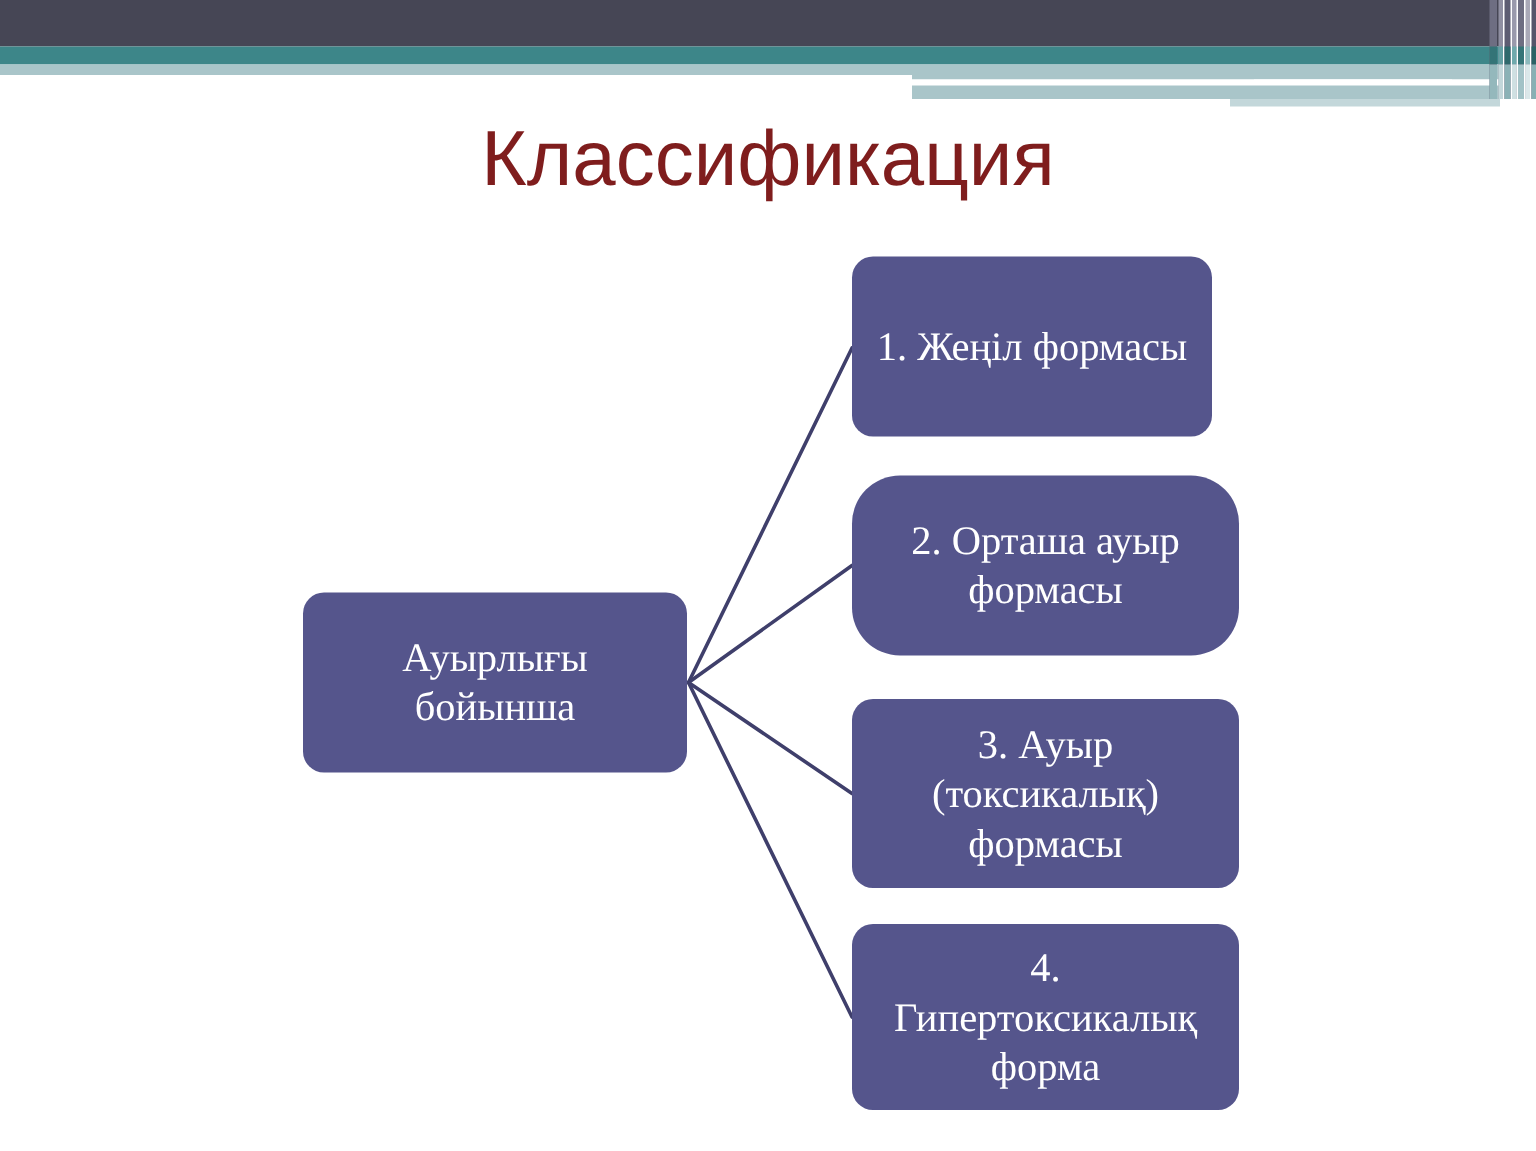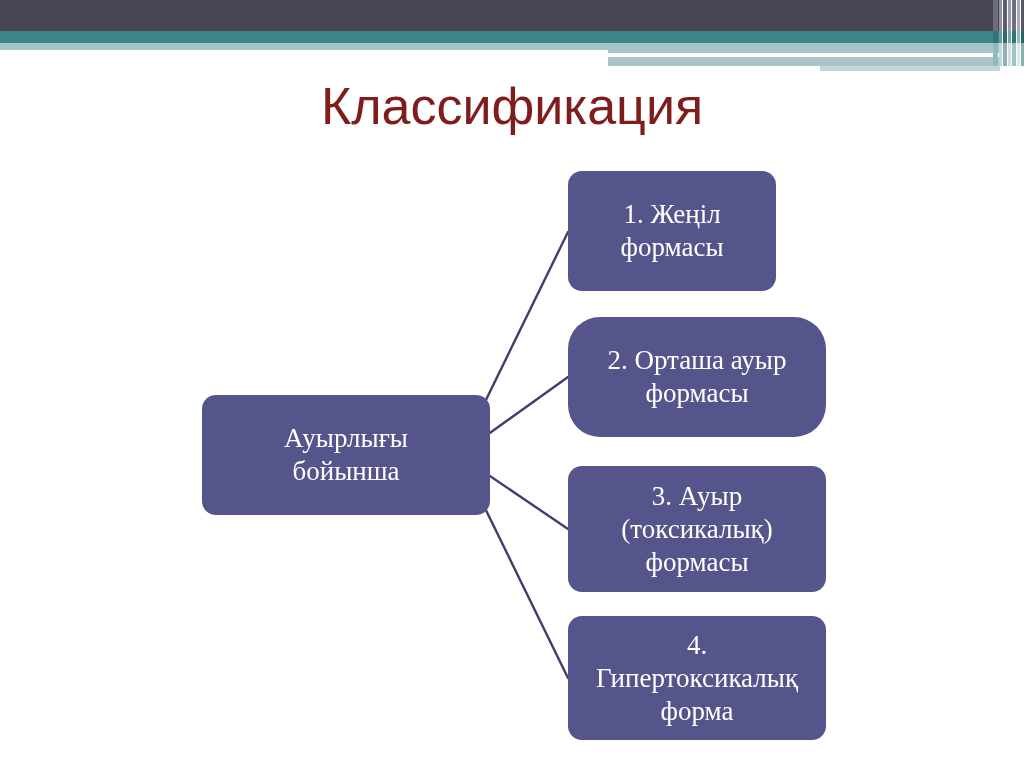--- a/index.html
+++ b/index.html
@@ -147,25 +147,25 @@
     font-size: 27px;
     line-height: 33px;
     display: flex;
     align-items: center;
     justify-content: center;
     text-align: center;
     padding: 6px 12px;
   }
   #node-root {
     left: 202px; top: 395px;
-    width: 288px; height: 120px;
+    width: 256px; height: 120px;
   }
   #node-1 {
     left: 568px; top: 171px;
-    width: 208px; height: 120px;
+    width: 240px; height: 120px;
   }
   #node-2 {
     left: 568px; top: 317px;
     width: 258px; height: 120px; border-radius: 32px;
   }
   #node-3 {
     left: 568px; top: 466px;
     width: 258px; height: 126px;
   }
   #node-4 {

